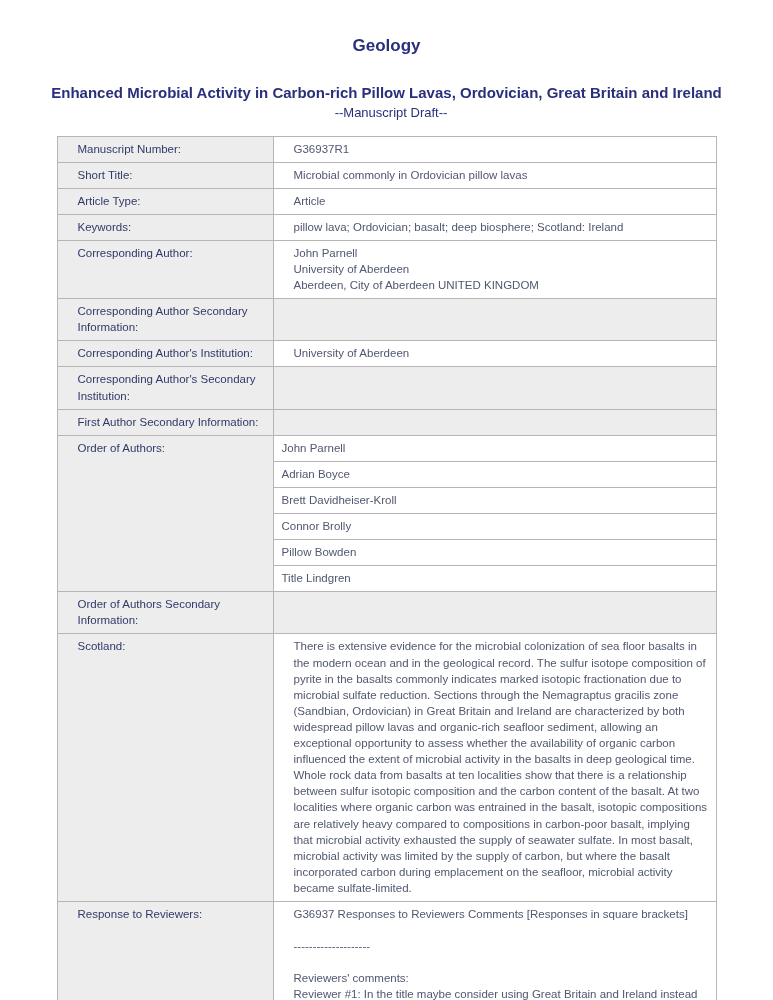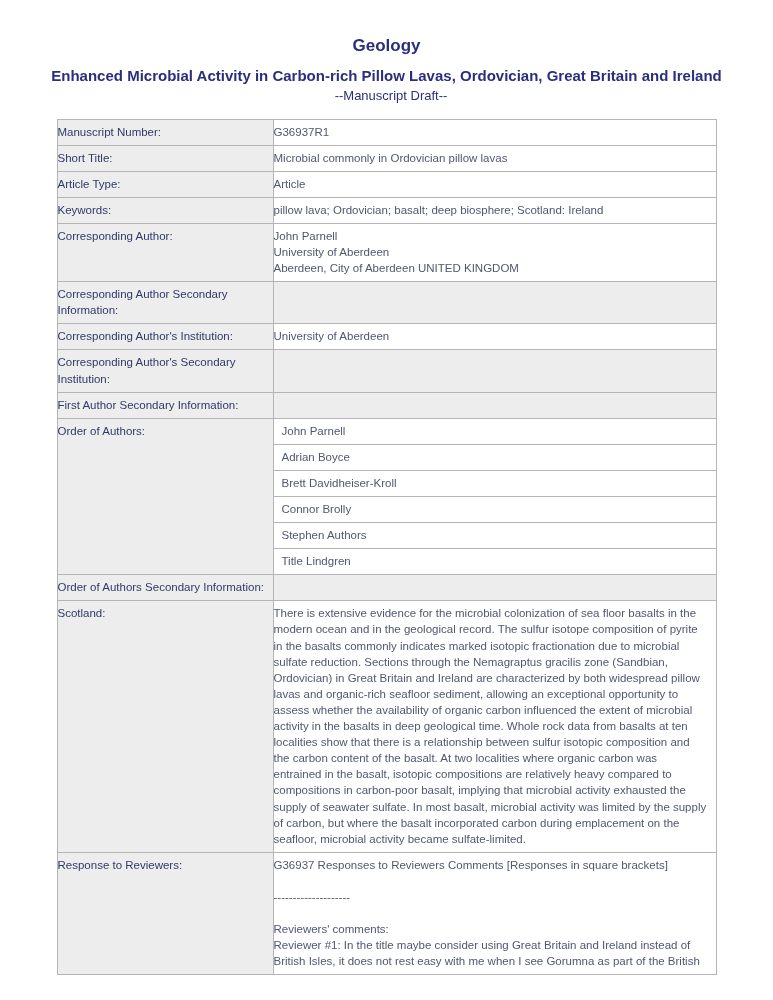--- a/index.html
+++ b/index.html
@@ -24,21 +24,21 @@
     min-height:1000px;
     padding-top:36px;
     display:flex;
     flex-direction:column;
   }
   .journal-title{
     text-align:center;
     font-size:17px;
     font-weight:bold;
     color:var(--heading);
-    margin-bottom:10px;
+    margin-bottom:27px;
   }
   .manuscript-title{
     text-align:center;
     font-size:15px;
     font-weight:bold;
     color:var(--heading);
     max-width:690px;
     margin:0 auto;
     line-height:1.3;
   }
@@ -54,21 +54,21 @@
     width:660px;
     margin:0 auto;
     border-collapse:collapse;
     table-layout:fixed;
   }
   table.ms-table td{
     border:1px solid var(--border);
     font-size:11.5px;
     line-height:1.4;
     vertical-align:top;
-    padding:4px 8px 5px 0;
+    padding:4px 8px 5px 20px;
   }
   td.lbl{
     width:216px;
     background:var(--label-bg);
     color:var(--label-text);
     white-space:normal;
   }
   td.val{
     color:var(--value-text);
     white-space:pre-line;
@@ -136,21 +136,21 @@
         <td class="lbl">First Author Secondary Information:</td>
         <td class="val empty"></td>
       </tr>
       <tr>
         <td class="lbl">Order of Authors:</td>
         <td class="val list">
           <div class="author">John Parnell</div>
           <div class="author">Adrian Boyce</div>
           <div class="author">Brett Davidheiser-Kroll</div>
           <div class="author">Connor Brolly</div>
-          <div class="author">Stephen Authors</div>
+          <div class="author">Pillow Bowden</div>
           <div class="author">Title Lindgren</div>
         </td>
       </tr>
       <tr>
         <td class="lbl">Order of Authors Secondary Information:</td>
         <td class="val empty"></td>
       </tr>
       <tr>
         <td class="lbl">Scotland:</td>
         <td class="val">There is extensive evidence for the microbial colonization of sea floor basalts in the modern ocean and in the geological record. The sulfur isotope composition of pyrite in the basalts commonly indicates marked isotopic fractionation due to microbial sulfate reduction. Sections through the Nemagraptus gracilis zone (Sandbian, Ordovician) in Great Britain and Ireland are characterized by both widespread pillow lavas and organic-rich seafloor sediment, allowing an exceptional opportunity to assess whether the availability of organic carbon influenced the extent of microbial activity in the basalts in deep geological time. Whole rock data from basalts at ten localities show that there is a relationship between sulfur isotopic composition and the carbon content of the basalt. At two localities where organic carbon was entrained in the basalt, isotopic compositions are relatively heavy compared to compositions in carbon-poor basalt, implying that microbial activity exhausted the supply of seawater sulfate. In most basalt, microbial activity was limited by the supply of carbon, but where the basalt incorporated carbon during emplacement on the seafloor, microbial activity became sulfate-limited.</td>

